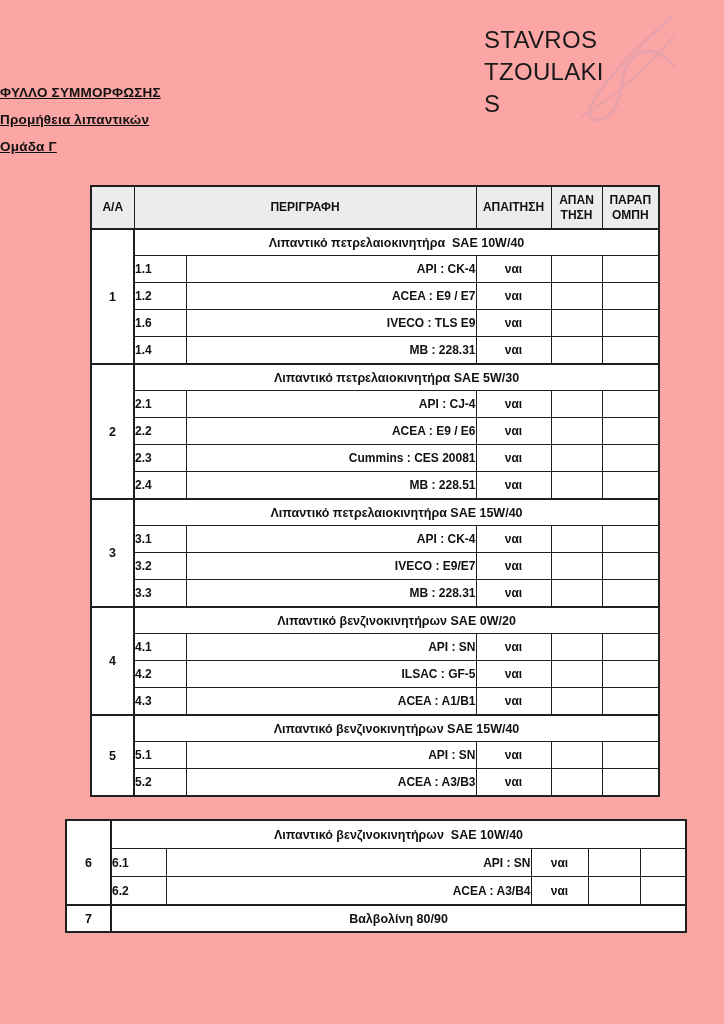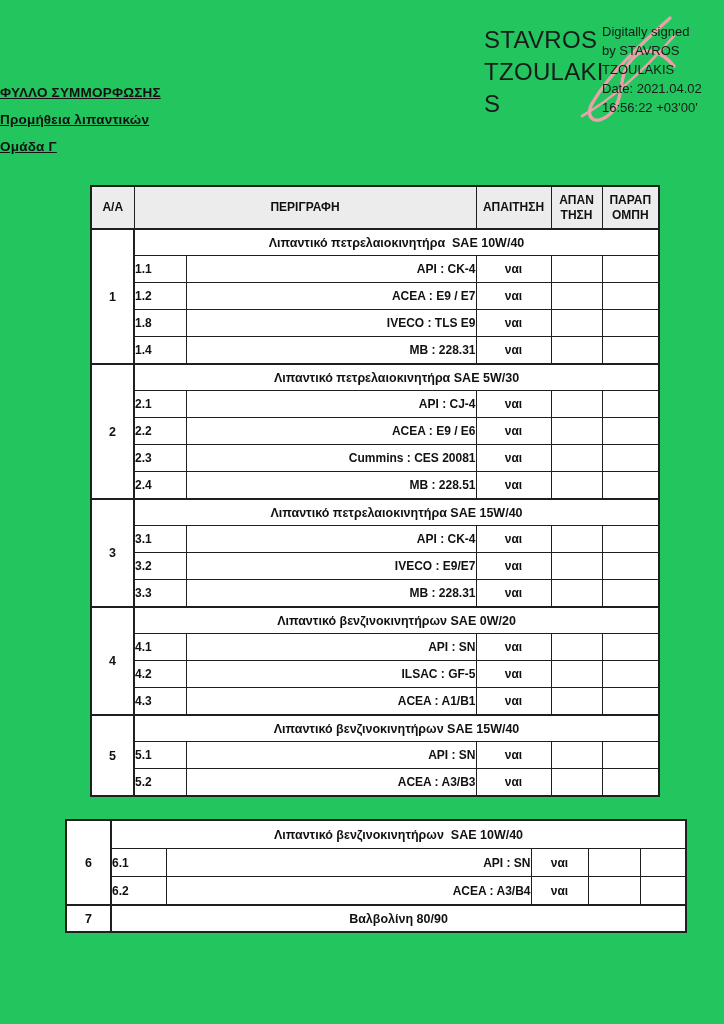--- a/index.html
+++ b/index.html
@@ -1,17 +1,17 @@
 <!DOCTYPE html>
 <html lang="el"><head>
 <meta charset="utf-8">
 <style>
   html,body{margin:0;padding:0;background:#ffffff;}
   body{font-family:"Liberation Sans","DejaVu Sans",sans-serif;color:#111;}
-  .page{position:relative;width:724px;height:1024px;background:#22c55e;overflow:hidden;}
+  .page{position:relative;width:724px;height:1024px;background:#fca5a5;overflow:hidden;}
 
   
   .titles{position:absolute;top:84px;left:0;width:704px;text-align:left;}
   .titles .tline{font-size:13.5px;font-weight:bold;text-decoration:underline;line-height:17px;margin-bottom:10px;letter-spacing:.2px;}
 
   
   .sig{position:absolute;top:14px;left:482px;width:240px;height:120px;}
   .sig-name{position:absolute;top:10px;left:2px;width:122px;font-size:24px;line-height:32px;font-weight:400;color:#1a1a1a;letter-spacing:.3px;}
   .sig-info{position:absolute;top:8px;left:120px;width:120px;font-size:13px;line-height:19px;font-weight:400;color:#1a1a1a;z-index:2;}
   .sig-flourish{position:absolute;top:0;left:88px;z-index:1;}
@@ -45,27 +45,20 @@
 
   <div class="sig">
     <svg class="sig-flourish" width="112" height="114" viewBox="0 0 112 114" xmlns="http://www.w3.org/2000/svg">
       <path d="M100 4 C 76 26, 42 56, 23 88 C 13 104, 26 113, 40 100 C 56 85, 46 62, 63 44 C 76 30, 92 38, 104 52" fill="none" stroke="#e9a2aa" stroke-width="3.4" stroke-linecap="round"></path>
       <path d="M12 102 C 44 84, 76 54, 104 22" fill="none" stroke="#e9a2aa" stroke-width="2.6" stroke-linecap="round"></path>
     </svg>
     <div class="sig-name">
       <div>STAVROS</div>
       <div>TZOULAKI</div>
       <div>S</div>
-    </div>
-    <div class="sig-info">
-      <div>Digitally signed</div>
-      <div>by STAVROS</div>
-      <div>TZOULAKIS</div>
-      <div>Date: 2021.04.02</div>
-      <div>16:56:22 +03'00'</div>
     </div>
   </div>
 
   <div class="titles">
     <div class="tline">ΦΥΛΛΟ ΣΥΜΜΟΡΦΩΣΗΣ</div>
     <div class="tline">Προμήθεια λιπαντικών</div>
     <div class="tline">Ομάδα Γ</div>
   </div>
 
   <table class="t t1">
@@ -106,21 +99,21 @@
         <td class="ref"></td>
       </tr>
       <tr class="drow">
         <td class="num">1.2</td>
         <td class="desc">ACEA : E9 / E7</td>
         <td class="req">ναι</td>
         <td class="ans"></td>
         <td class="ref"></td>
       </tr>
       <tr class="drow">
-        <td class="num">1.8</td>
+        <td class="num">1.6</td>
         <td class="desc">IVECO : TLS E9</td>
         <td class="req">ναι</td>
         <td class="ans"></td>
         <td class="ref"></td>
       </tr>
       <tr class="drow">
         <td class="num">1.4</td>
         <td class="desc">MB : 228.31</td>
         <td class="req">ναι</td>
         <td class="ans"></td>

